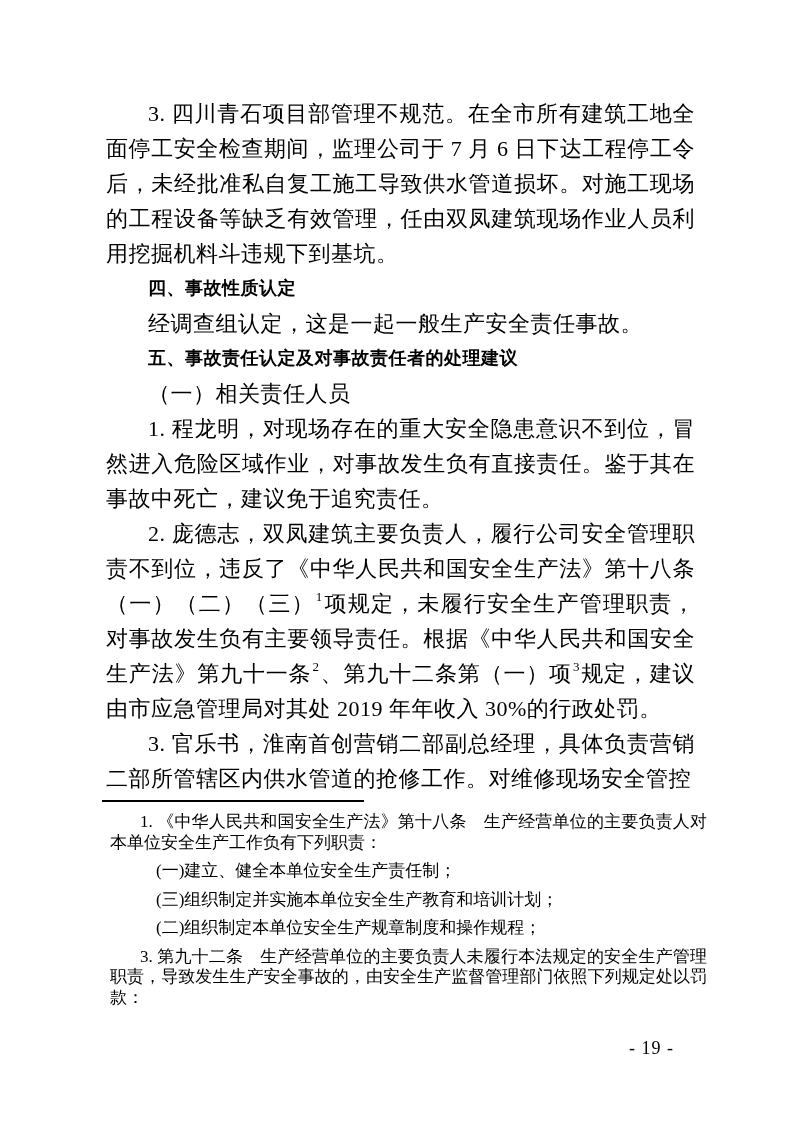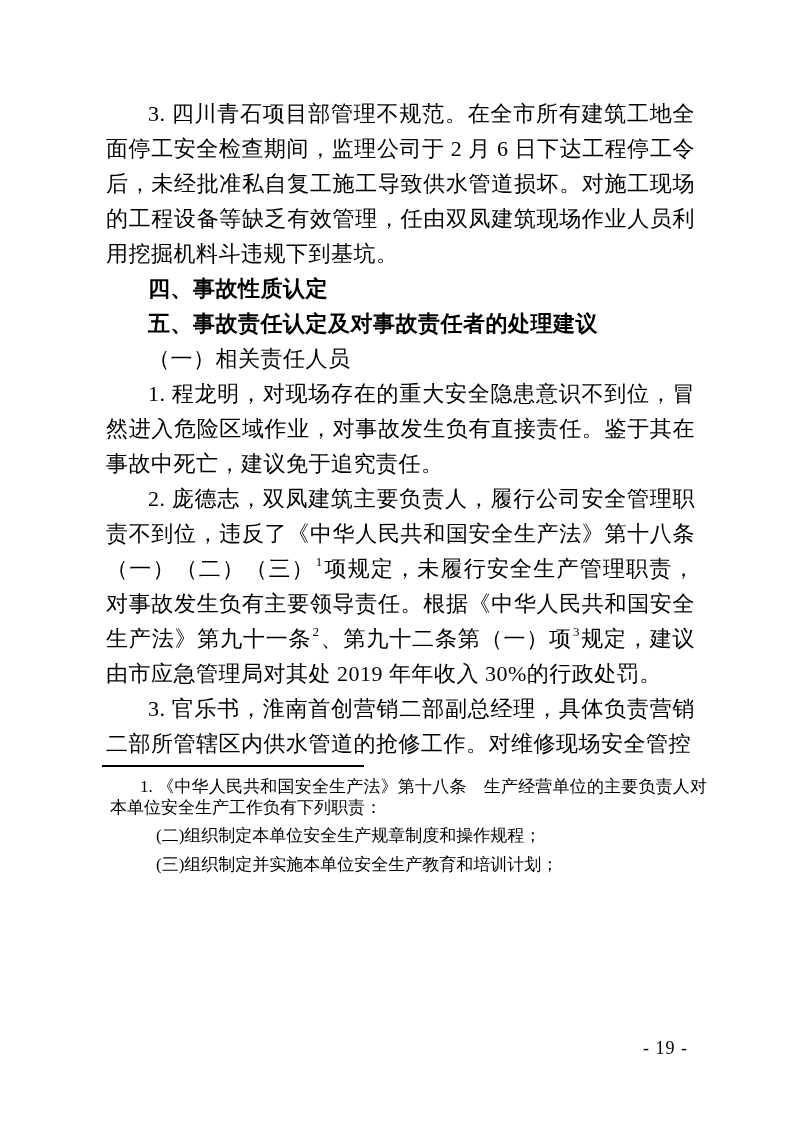--- a/index.html
+++ b/index.html
@@ -27,21 +27,21 @@
     margin: 0 8px 0 0;
     font-size: 22px;
     line-height: 35px;
     text-align: justify;
     text-align-last: left;
     text-indent: 42px;
     letter-spacing: 0.5px;
   }
   .body-text .heading {
     margin: 0 8px 0 0;
-    font-size: 22px;
+    font-size: 18px;
     line-height: 35px;
     font-weight: 700;
     text-indent: 42px;
     letter-spacing: 0.5px;
     font-family: "Liberation Sans", "DejaVu Sans", sans-serif;
   }
   .fnref {
     font-size: 13px;
     line-height: 0;
     position: relative;
@@ -66,54 +66,57 @@
   .fn {
     margin: 8px;
     text-align: justify;
     text-align-last: left;
   }
   .fn-num { text-indent: 30px; }
   .fn-sub { text-indent: 46px; }
   .page-number {
     position: absolute;
     top: 1038px;
-    right: 105px;
+    right: 119px;
     font-size: 18px;
     line-height: 20px;
     letter-spacing: 1px;
     font-family: "Liberation Serif", "DejaVu Serif", serif;
   }
 </style>
 </head>
 <body>
 
 <div class="page">
   <div class="content">
 
     <div class="body-text">
-      <p class="para">3. 四川青石项目部管理不规范。在全市所有建筑工地全面停工安全检查期间，监理公司于 2 月 6 日下达工程停工令后，未经批准私自复工施工导致供水管道损坏。对施工现场的工程设备等缺乏有效管理，任由双凤建筑现场作业人员利用挖掘机料斗违规下到基坑。</p>
+      <p class="para">3. 四川青石项目部管理不规范。在全市所有建筑工地全面停工安全检查期间，监理公司于 7 月 6 日下达工程停工令后，未经批准私自复工施工导致供水管道损坏。对施工现场的工程设备等缺乏有效管理，任由双凤建筑现场作业人员利用挖掘机料斗违规下到基坑。</p>
 
       <h2 class="heading">四、事故性质认定</h2>
 
+      <p class="para">经调查组认定，这是一起一般生产安全责任事故。</p>
 
       <h2 class="heading">五、事故责任认定及对事故责任者的处理建议</h2>
 
       <p class="para">（一）相关责任人员</p>
 
       <p class="para">1. 程龙明，对现场存在的重大安全隐患意识不到位，冒然进入危险区域作业，对事故发生负有直接责任。鉴于其在事故中死亡，建议免于追究责任。</p>
 
       <p class="para"><span>2. 庞德志，双凤建筑主要负责人，履行公司安全管理职责不到位，违反了《中华人民共和国安全生产法》第十八条（一）（二）（三）</span><sup class="fnref">1</sup><span>项规定，未履行安全生产管理职责，对事故发生负有主要领导责任。根据《中华人民共和国安全生产法》第九十一条</span><sup class="fnref">2</sup><span>、第九十二条第（一）项</span><sup class="fnref">3</sup><span>规定，建议由市应急管理局对其处 2019 年年收入 30%的行政处罚。</span></p>
 
       <p class="para">3. 官乐书，淮南首创营销二部副总经理，具体负责营销二部所管辖区内供水管道的抢修工作。对维修现场安全管控</p>
     </div>
 
     <div class="footnotes">
       <div class="fn-rule"></div>
 
       <p class="fn fn-num">1. 《中华人民共和国安全生产法》第十八条　生产经营单位的主要负责人对本单位安全生产工作负有下列职责：</p>
+      <p class="fn fn-sub">(一)建立、健全本单位安全生产责任制；</p>
+      <p class="fn fn-sub">(三)组织制定并实施本单位安全生产教育和培训计划；</p>
       <p class="fn fn-sub">(二)组织制定本单位安全生产规章制度和操作规程；</p>
-      <p class="fn fn-sub">(三)组织制定并实施本单位安全生产教育和培训计划；</p>
+      <p class="fn fn-num">3. 第九十二条　生产经营单位的主要负责人未履行本法规定的安全生产管理职责，导致发生生产安全事故的，由安全生产监督管理部门依照下列规定处以罚款：</p>
     </div>
 
   </div>
 
   <div class="page-number">- 19 -</div>
 </div>
 
 </body></html>

